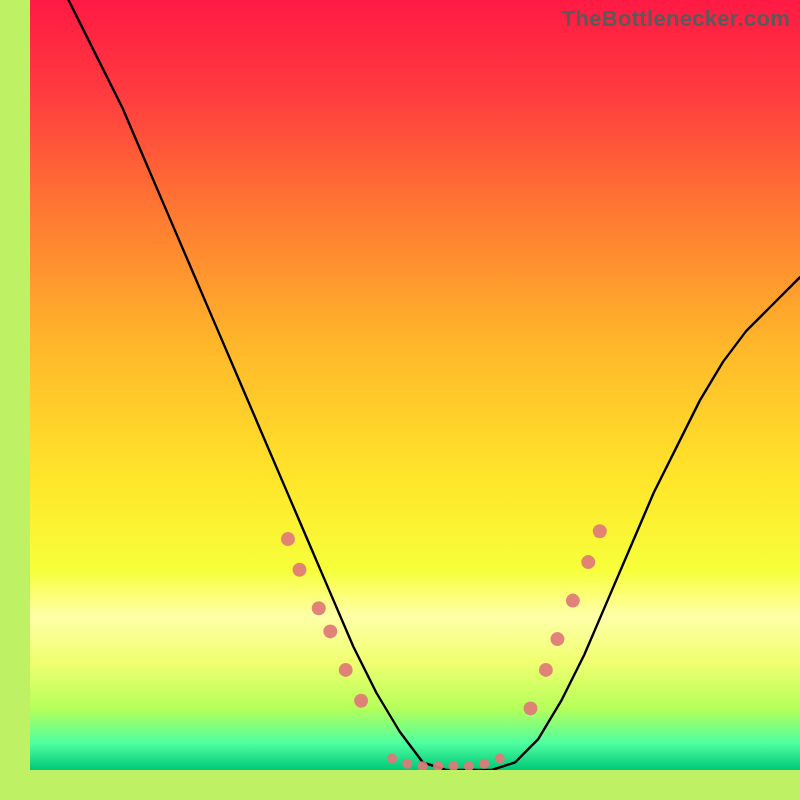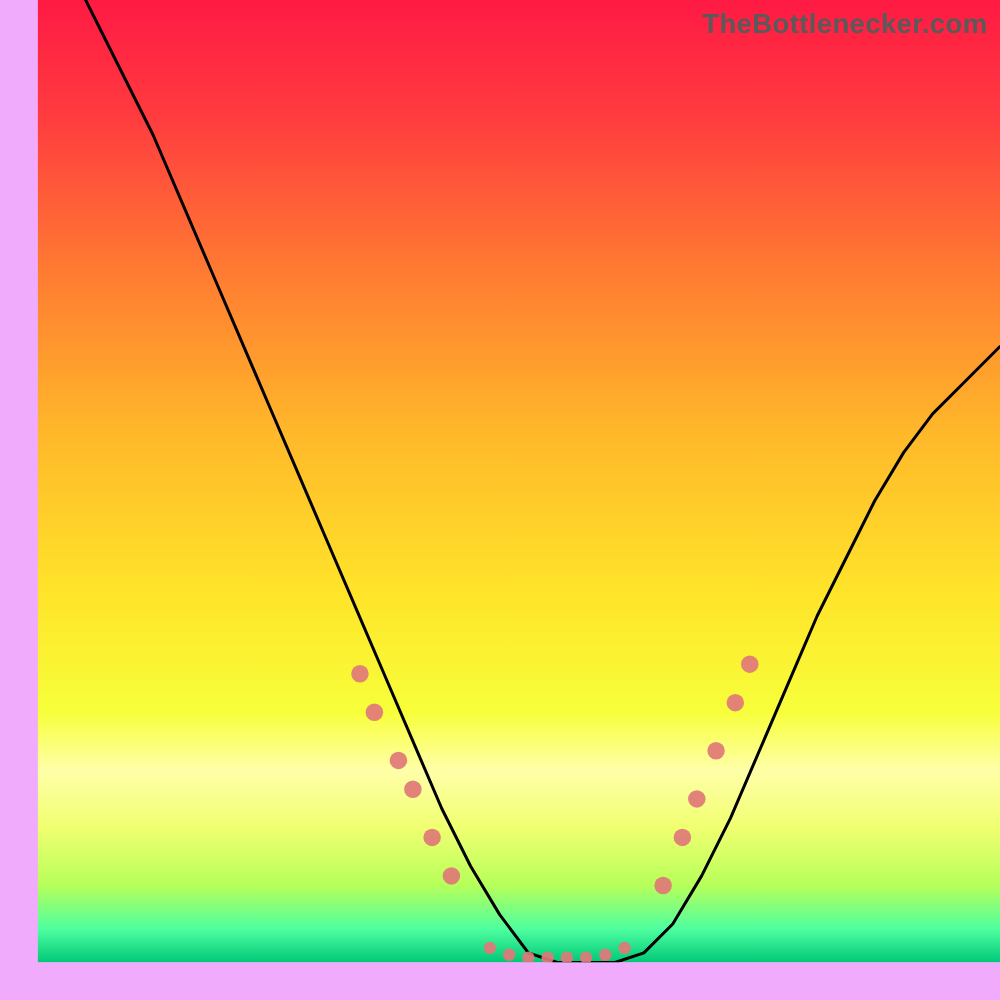--- a/index.html
+++ b/index.html
@@ -1,21 +1,21 @@
 <!DOCTYPE html>
 <html><head>
 <meta charset="utf-8">
 <style>
   * { margin: 0; padding: 0; box-sizing: border-box; }
   html, body { width: 800px; height: 800px; overflow: hidden; background: #000; }
   .stage {
     position: relative;
     width: 800px;
     height: 800px;
-    background: #f0abfc;
+    background: #bef264;
   }
   .plot-area {
     position: absolute;
     left: 30px;
     top: 0;
     width: 770px;
     height: 770px;
     overflow: hidden;
   }
   .gradient {

